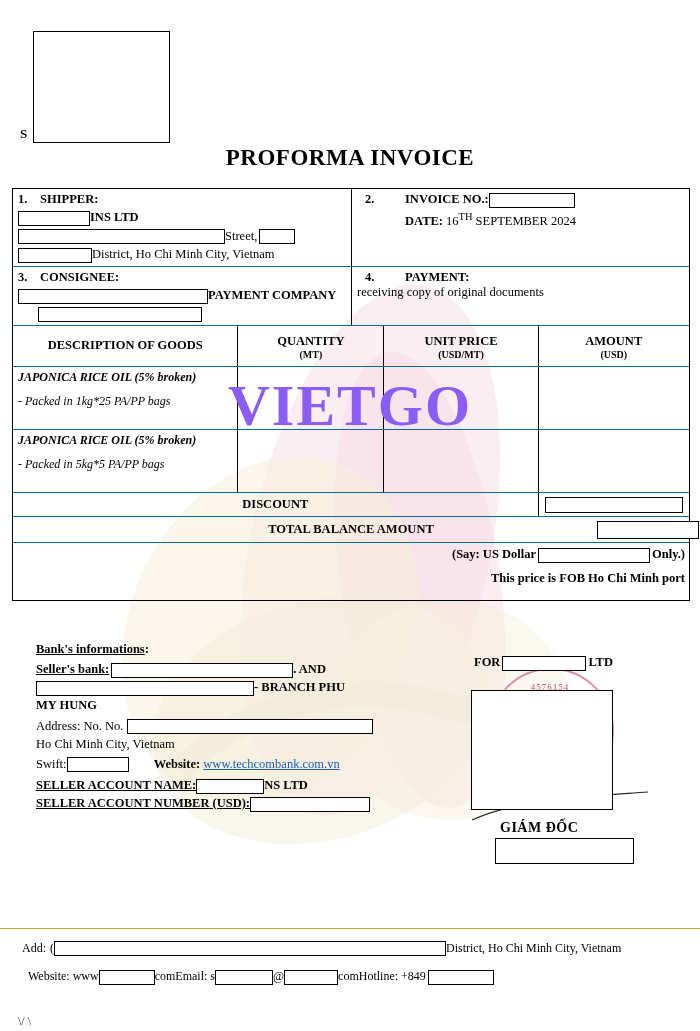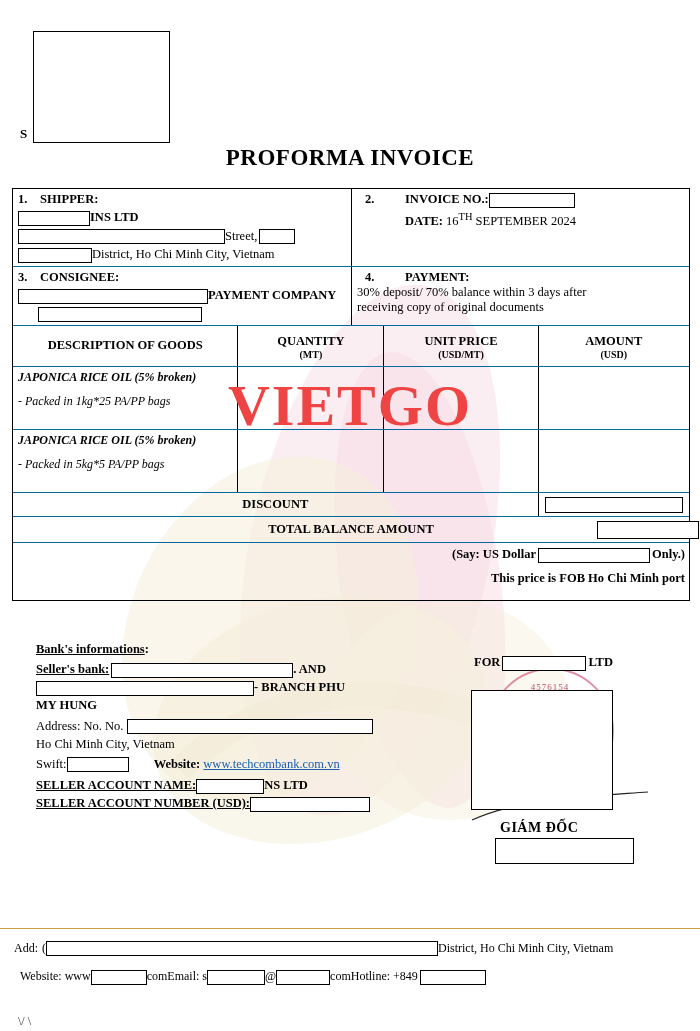--- a/index.html
+++ b/index.html
@@ -34,21 +34,21 @@
   .wm-text {
     position: absolute;
     left: 0;
     right: 0;
     top: 372px;
     text-align: center;
     font-family: "Liberation Serif", serif;
     font-size: 58px;
     font-weight: bold;
     letter-spacing: 2px;
-    color: #ef4444;
+    color: #8b5cf6;
     z-index: 3;
     pointer-events: none;
   }
 
   
   .redact {
     display: inline-block;
     background: #ffffff;
     border: 1px solid #000;
     vertical-align: middle;
@@ -268,21 +268,21 @@
   .footer-rule {
     position: absolute;
     left: 0; right: 0;
     top: 928px;
     height: 1px;
     background: #caa23a;
     z-index: 2;
   }
   .footer {
     position: absolute;
-    left: 0; right: 0;
+    left: 8px; right: 0;
     top: 936px;
     z-index: 2;
     font-size: 12px;
   }
   .f-row {
     display: flex;
     align-items: center;
     padding: 5px 14px;
     white-space: nowrap;
   }
@@ -353,21 +353,20 @@
         <span class="redact" style="width:188px;"></span><span class="b">PAYMENT COMPANY</span>
       </div>
       <div style="margin-top:3px;">
         <span class="redact" style="width:162px; margin-left:20px;"></span>
       </div>
     </div>
     <div class="cell payment-cell bl">
       <div style="padding-left:8px;">
         <span class="b sec-idx">4.</span><span class="b" style="margin-left:18px;">PAYMENT:</span>
       </div>
-      <div>30% deposit/ 70% balance within 3 days after</div>
       <div>receiving copy of original documents</div>
     </div>
   </div>
 
   <div class="row bt">
     <div class="cell col-desc colhead" style="padding-top:12px;">DESCRIPTION OF GOODS</div>
     <div class="cell col-qty colhead bl">
       <span>QUANTITY</span>
       <small>(MT)</small>
     </div>

